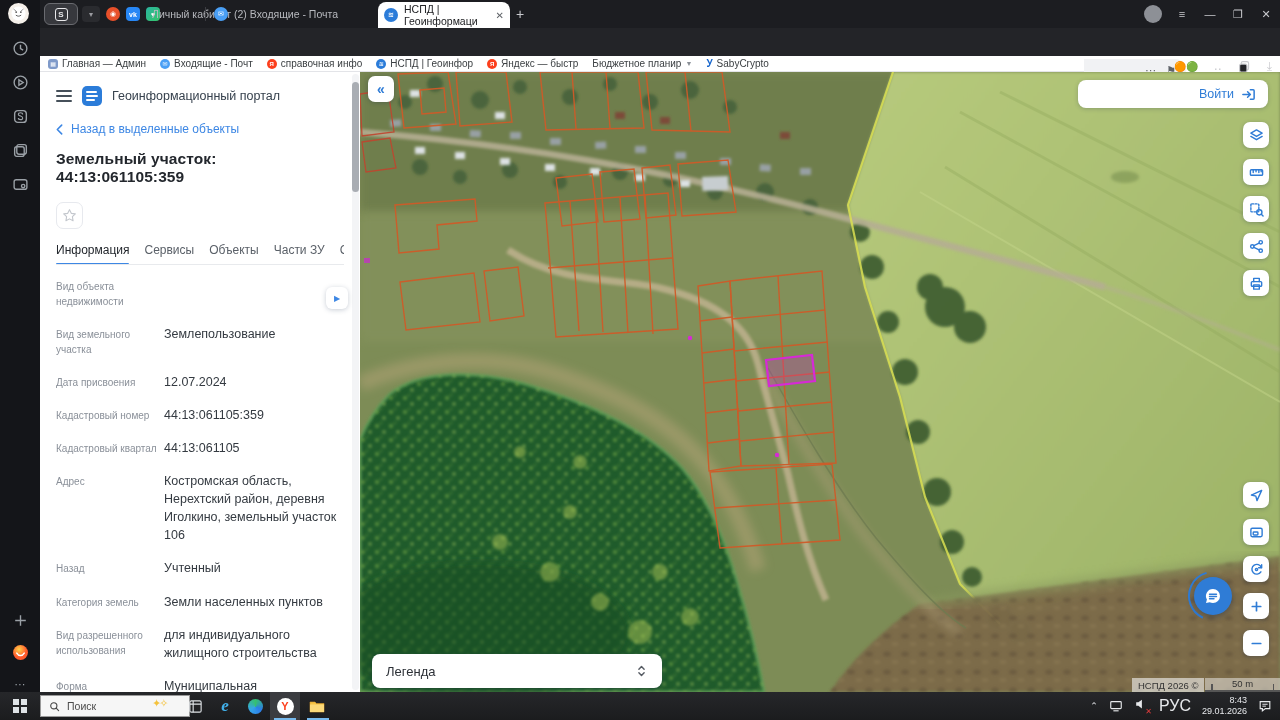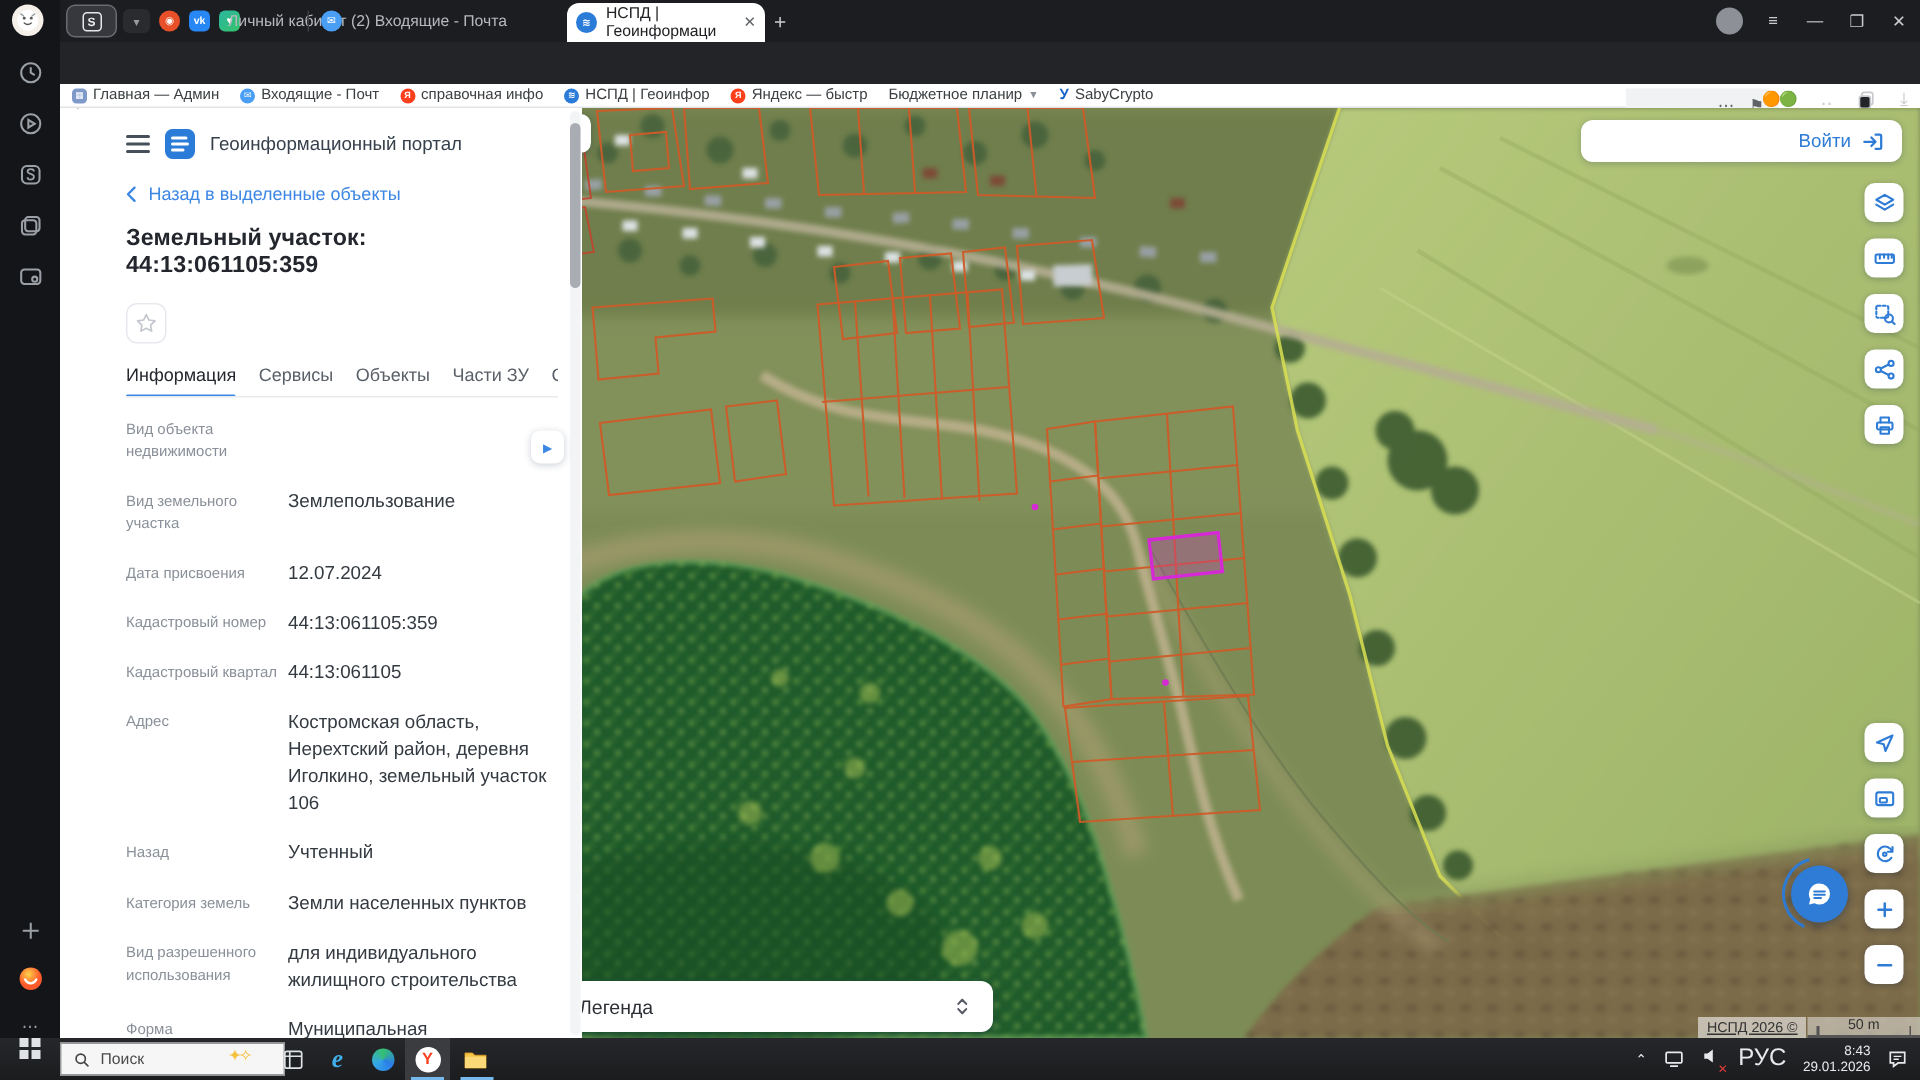--- a/index.html
+++ b/index.html
@@ -40,21 +40,21 @@
   .addr-right { position:absolute; right:8px; top:31px; display:flex; gap:16px; align-items:center; color:#c9cace; font-size:12px; }
 
   .bm-item { display:flex; align-items:center; gap:4px; font-size:10px; color:#3c4043; white-space:nowrap; }
   .bm-fav { width:10px; height:10px; border-radius:3px; display:flex; align-items:center; justify-content:center; color:#fff; font-size:6px; font-weight:bold; flex:none; }
 
   
   .ss-ic { position:absolute; left:0; width:40px; display:flex; justify-content:center; color:#9aa0a6; }
   .ss-ic svg { width:17px; height:17px; }
 
   
-  .panel { position:absolute; left:40px; top:72px; width:320px; height:620px; background:#fff; z-index:10; padding:14px 16px 0 16px;margin-left:28px; }
+  .panel { position:absolute; left:40px; top:72px; width:320px; height:620px; background:#fff; z-index:10; padding:14px 16px 0 16px; }
   .panel-scroll { position:absolute; right:1px; top:2px; width:7px; height:616px; background:#f3f4f6; border-radius:4px; }
   .panel-thumb { position:absolute; right:1px; top:10px; width:7px; height:110px; background:#a9adb3; border-radius:4px; }
   .p-head { display:flex; align-items:center; gap:10px; }
   .burger { width:16px; display:flex; flex-direction:column; gap:3px; }
   .burger i { height:2px; background:#46505a; border-radius:1px; }
   .p-logo { width:20px; height:20px; border-radius:5px; background:#2b7cd9; position:relative; flex:none; }
   .p-logo i { position:absolute; left:4px; height:2px; border-radius:2px; background:#fff; }
   .p-title { font-size:12.5px; color:#36414d; }
   .back-link { margin-top:16px; color:#3d87e4; font-size:12px; display:flex; align-items:center; gap:8px; }
   .obj-title { margin-top:14px; font-size:15.5px; font-weight:bold; color:#23272d; letter-spacing:.1px; }
@@ -70,35 +70,35 @@
   .f-value { font-size:12.5px; color:#343a41; line-height:1.45; }
 
   
   .map { position:absolute; left:360px; top:72px; width:920px; height:620px; background:#7d8c56; z-index:5; }
   .map svg.base { position:absolute; left:0; top:0; }
   .mbtn { width:26px; height:26px; background:#fff; border-radius:7px; box-shadow:0 1px 4px rgba(30,50,80,.3); display:flex; align-items:center; justify-content:center; }
   .mbtn svg { width:15px; height:15px; stroke:#2f7cd6; fill:none; stroke-width:1.5; stroke-linecap:round; stroke-linejoin:round; }
   .tools-top { position:absolute; right:11px; top:50px; display:flex; flex-direction:column; gap:11px; }
   .tools-bottom { position:absolute; right:11px; top:410px; display:flex; flex-direction:column; gap:11px; }
   .collapse-btn { position:absolute; left:8px; top:4px; width:26px; height:26px; background:#fff; border-radius:7px; box-shadow:0 1px 4px rgba(30,50,80,.3); color:#2f7cd6; font-weight:bold; font-size:14px; display:flex; align-items:center; justify-content:center; }
-  .login-btn { position:absolute; right:12px; top:8px; width:214px; height:28px; background:#fff; border-radius:8px; box-shadow:0 1px 4px rgba(30,50,80,.25); display:flex; align-items:center; justify-content:flex-end; gap:7px; padding:0 12px; color:#2f7cd6; font-size:12.5px; }
+  .login-btn { position:absolute; right:12px; top:8px; width:190px; height:28px; background:#fff; border-radius:8px; box-shadow:0 1px 4px rgba(30,50,80,.25); display:flex; align-items:center; justify-content:flex-end; gap:7px; padding:0 12px; color:#2f7cd6; font-size:12.5px; }
   .legend-btn { position:absolute; left:12px; bottom:4px; width:290px; height:34px; background:#fff; border-radius:8px; box-shadow:0 1px 5px rgba(30,50,80,.3); display:flex; align-items:center; padding:0 14px; font-size:13px; color:#2c3036; }
   .legend-btn svg { margin-left:auto; width:13px; height:14px; stroke:#565b63; fill:none; stroke-width:1.6; stroke-linecap:round; stroke-linejoin:round; }
   .chat-btn { position:absolute; left:834px; top:505px; width:38px; height:38px; border-radius:50%; background:#2f7cd6; display:flex; align-items:center; justify-content:center; box-shadow:0 2px 6px rgba(20,40,80,.4); z-index:6; }
   .chat-ring { position:absolute; left:827px; top:498px; width:52px; height:52px; z-index:5; }
   .watermark { position:absolute; left:568px; top:538px; width:300px; color:rgba(255,255,255,.72); text-shadow:0 0 2px rgba(80,80,80,.3); }
   .watermark .w1 { font-size:15px; }
   .watermark .w2 { font-size:8px; margin-top:3px; color:rgba(255,255,255,.6); white-space:nowrap; }
-  .attr-box { position:absolute; left:772px; bottom:0; height:14px; background:rgba(240,240,240,.62); font-size:9.5px; color:#333; display:flex; align-items:center; padding:0 6px;text-decoration:underline; }
+  .attr-box { position:absolute; left:772px; bottom:0; height:14px; background:rgba(240,240,240,.62); font-size:9.5px; color:#333; display:flex; align-items:center; padding:0 6px; }
   .scale-box { position:absolute; left:845px; bottom:0; width:75px; height:14px; background:rgba(240,240,240,.5); font-size:9.5px; color:#333; text-align:center; border-bottom:2px solid #555; }
   .scale-box::before,.scale-box::after { content:""; position:absolute; bottom:0; width:1.5px; height:6px; background:#555; }
   .scale-box::before { left:6px; } .scale-box::after { right:6px; }
 
   
-  .taskbar { position:absolute; left:0; bottom:0; width:1280px; height:28px; background:linear-gradient(#26272a,#1b1c1e); z-index:60; display:flex; }
+  .taskbar { position:absolute; left:0; bottom:0; width:1280px; height:28px; background:linear-gradient(#26272a,#1b1c1e); z-index:60; display:flex; align-items:center; }
   .start { width:40px; display:flex; justify-content:center; }
   .winlogo { width:14px; height:14px; display:grid; grid-template-columns:6px 6px; grid-template-rows:6px 6px; gap:1.5px; }
   .winlogo i { background:#dfe3e6; }
   .tb-search { position:absolute; left:40px; top:3px; width:150px; height:22px; background:#f6f6f6; border:1px solid #9a9a9a; display:flex; align-items:center; gap:7px; padding:0 8px; font-size:10.5px; color:#4a4a4a; }
   .tb-sparkle { position:absolute; left:152px; top:5px; font-size:11px; color:#f4c23d; letter-spacing:-2px; }
   .tb-ic { position:absolute; top:0; height:28px; display:flex; align-items:center; justify-content:center; width:30px; }
   .tb-active { background:#3b3c40; }
   .tb-underline { position:absolute; bottom:0; height:2px; background:#76b9ed; width:22px; }
   .tray { position:absolute; right:0; top:0; height:28px; display:flex; align-items:center; gap:11px; padding-right:8px; color:#e7e9ec; }
   .tray .clock { font-size:9px; line-height:1.25; text-align:right; }

